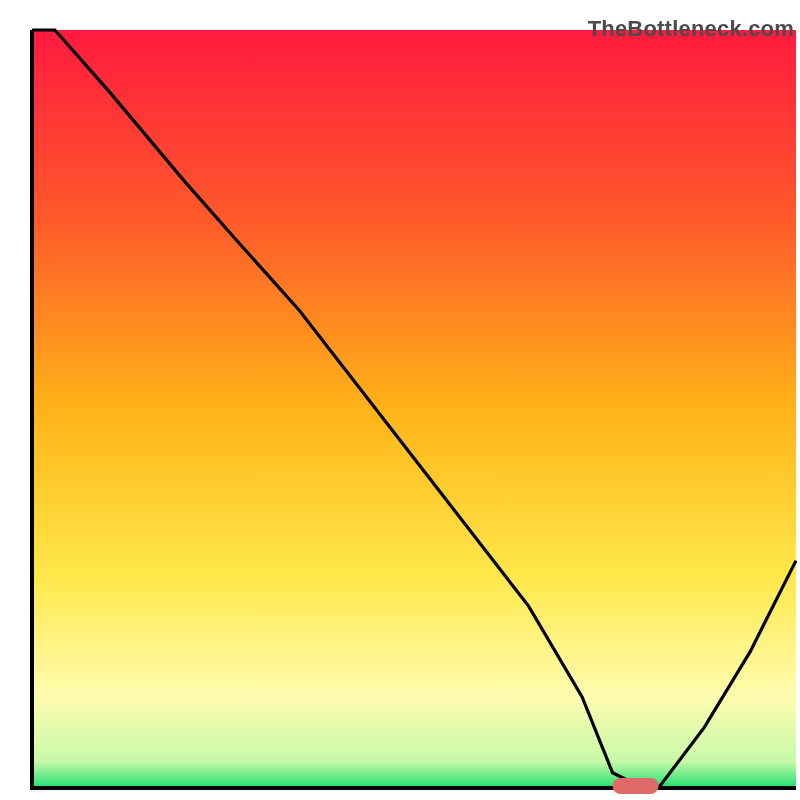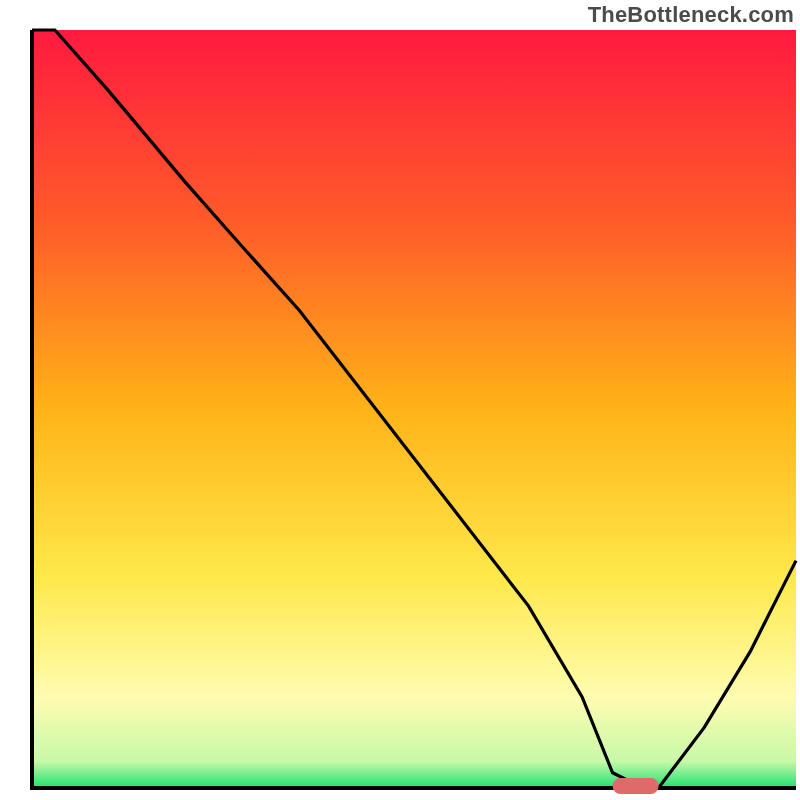--- a/index.html
+++ b/index.html
@@ -11,21 +11,21 @@
     overflow: hidden;
     font-family: Arial, Helvetica, sans-serif;
     background: #fff;
   }
   .wrap {
     position: absolute;
     inset: 0;
   }
   .watermark {
     position: absolute;
-    top: 2px;
+    top: 16px;
     right: 6px;
     font-size: 22px;
     font-weight: 600;
     color: #4b4b4b;
     letter-spacing: 0.2px;
     user-select: none;
   }
   svg {
     display: block;
   }

